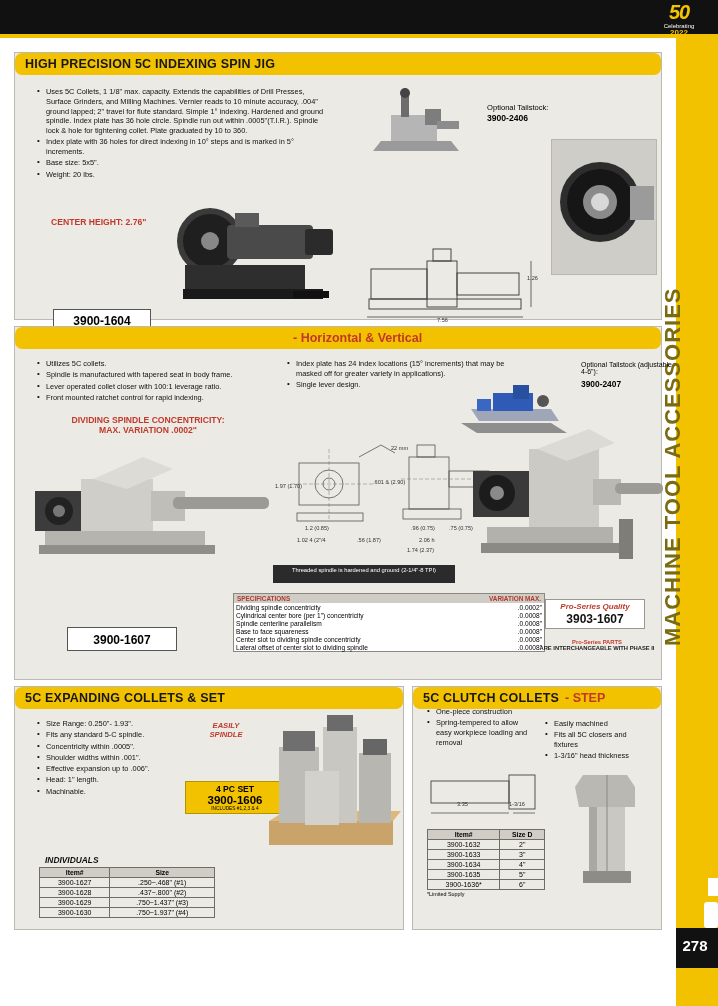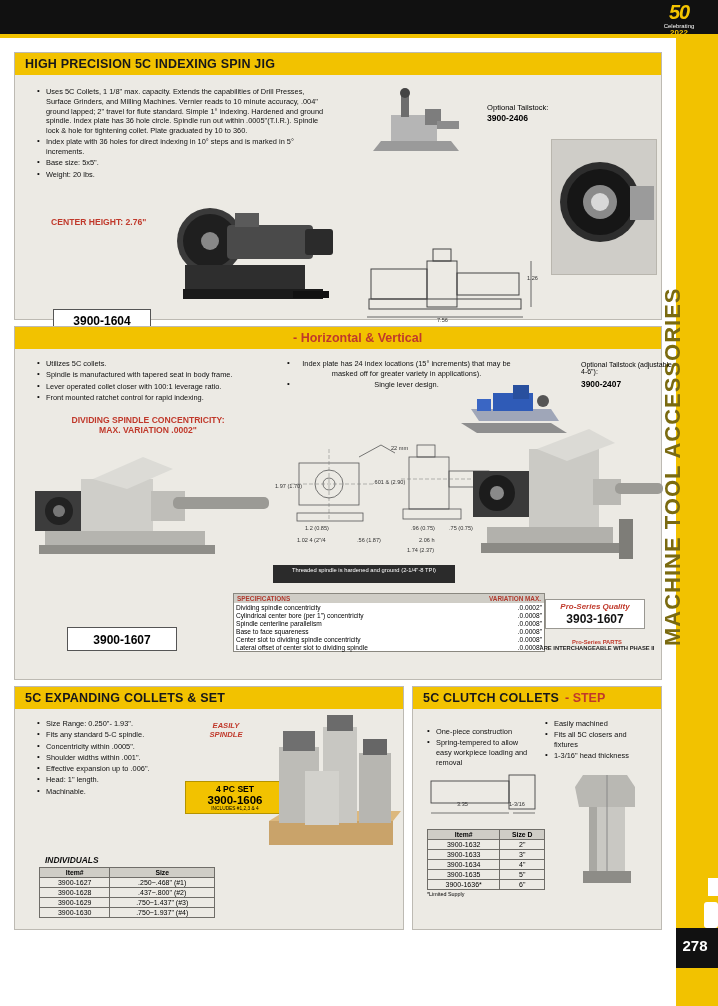--- a/index.html
+++ b/index.html
@@ -27,21 +27,21 @@
                     transform:rotate(-90deg); font-size:22px; font-weight:bold; color:#7a6a10;
                     letter-spacing:1px; white-space:nowrap; }
   .pagenum { position:absolute; right:6px; bottom:52px; width:34px; text-align:center; color:#fff;
              font-size:15px; font-weight:bold; }
   .gearnotch { position:absolute; right:0; bottom:78px; width:14px; height:26px; background:#fff;
                border-radius:3px; }
   .gearnotch2 { position:absolute; right:0; bottom:110px; width:10px; height:18px; background:#fff; }
 
   
   .panel { position:absolute; background:#eceae4; border:1px solid #bdbab3; }
-  .panel-hd { position:absolute; left:0; top:0; height:22px; background:#f2c200; width:100%; }
+  .panel-hd { position:absolute; left:0; top:0; height:22px; background:#f2c200; width:100%;border-radius:7px; }
   .panel-hd .t { position:absolute; left:10px; top:4px; font-size:12.5px; font-weight:bold; color:#17171a;
                  letter-spacing:0.2px; }
   .panel-hd .t2 { position:absolute; top:4px; font-size:12.5px; font-weight:bold; color:#c0392b; }
 
   ul.bul { margin:0; padding:0; list-style:none; }
   ul.bul li { position:relative; padding-left:9px; font-size:7.4px; line-height:1.32; color:#101010;
               margin-bottom:1.5px; }
   ul.bul li:before { content:"•"; position:absolute; left:0; top:-1px; font-size:8px; }
 
   .redlbl { color:#c0392b; font-weight:bold; font-size:8.6px; }
@@ -162,21 +162,21 @@
       <li>Spindle is manufactured with tapered seat in body frame.</li>
       <li>Lever operated collet closer with 100:1 leverage ratio.</li>
       <li>Front mounted ratchet control for rapid indexing.</li>
     </ul>
 
     <div style="position:absolute; left:18px; top:88px; width:230px; text-align:center;">
       <div class="redlbl">DIVIDING SPINDLE CONCENTRICITY:</div>
       <div class="redlbl">MAX. VARIATION .0002"</div>
     </div>
 
-    <ul class="bul" style="position:absolute; left:272px; top:32px; width:230px;text-align:center;">
+    <ul class="bul" style="position:absolute; left:272px; top:32px; width:230px;">
       <li>Index plate has 24 index locations (15° increments) that may be masked off for greater variety in applications).</li>
       <li>Single lever design.</li>
     </ul>
 
     <div class="ph" style="left:440px; top:42px; width:130px; height:70px; background:transparent;">
       <svg width="130" height="70">
         <polygon points="6,54 96,54 112,64 22,64" fill="#8e8e8e"></polygon>
         <polygon points="16,40 96,40 104,52 24,52" fill="#9fa6b8"></polygon>
         <rect x="38" y="24" width="40" height="18" fill="#2f5bb7"></rect>
         <rect x="58" y="16" width="16" height="14" fill="#29509e"></rect>
@@ -370,21 +370,21 @@
         </table>
     </div>
   </div>
 
   <div class="panel" style="left:412px; top:686px; width:250px; height:244px;">
     <div class="panel-hd">
       <div class="t">5C CLUTCH COLLETS</div>
       <div class="t2" style="left:152px;">- STEP</div>
     </div>
 
-    <ul class="bul" style="position:absolute; left:14px; top:40px; width:108px;">
+    <ul class="bul" style="position:absolute; left:14px; top:20px; width:108px;">
       <li>One-piece construction</li>
       <li>Spring-tempered to allow easy workpiece loading and removal</li>
     </ul>
     <ul class="bul" style="position:absolute; left:132px; top:32px; width:104px;">
       <li>Easily machined</li>
       <li>Fits all 5C closers and fixtures</li>
       <li>1-3/16" head thickness</li>
     </ul>
 
     <div style="position:absolute; left:12px; top:84px; width:126px; height:48px;">

